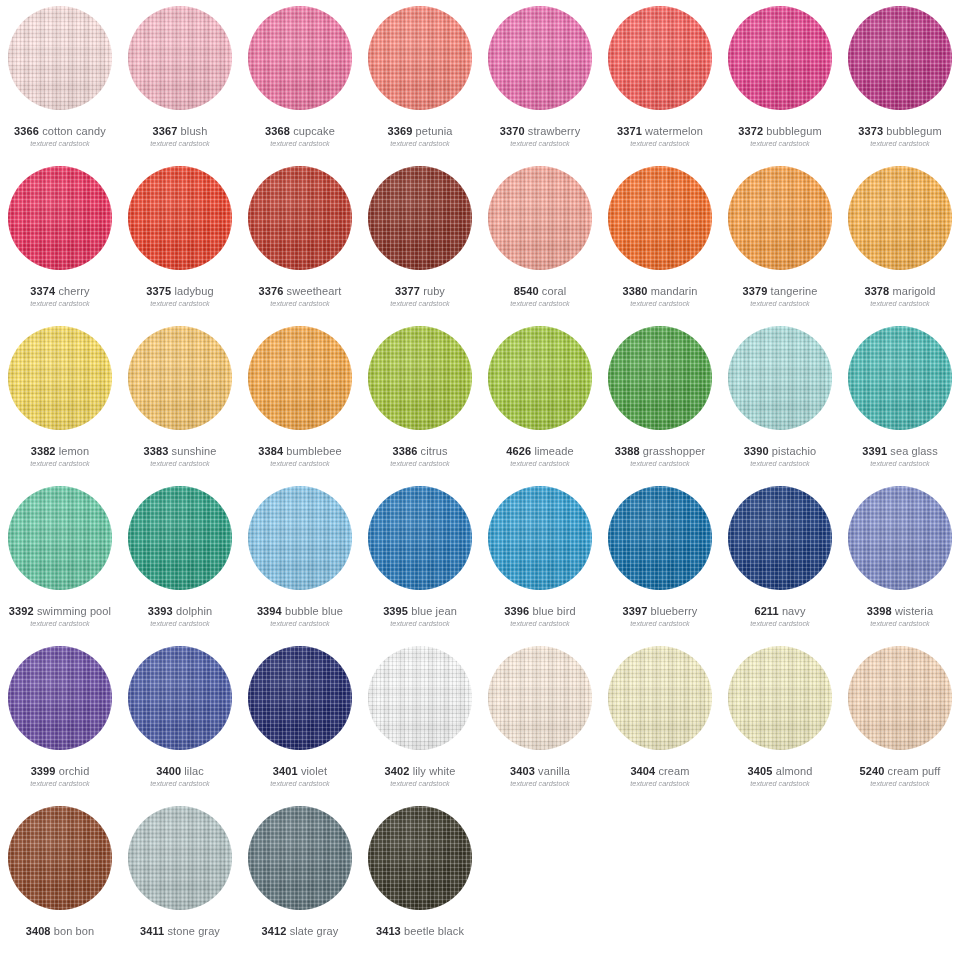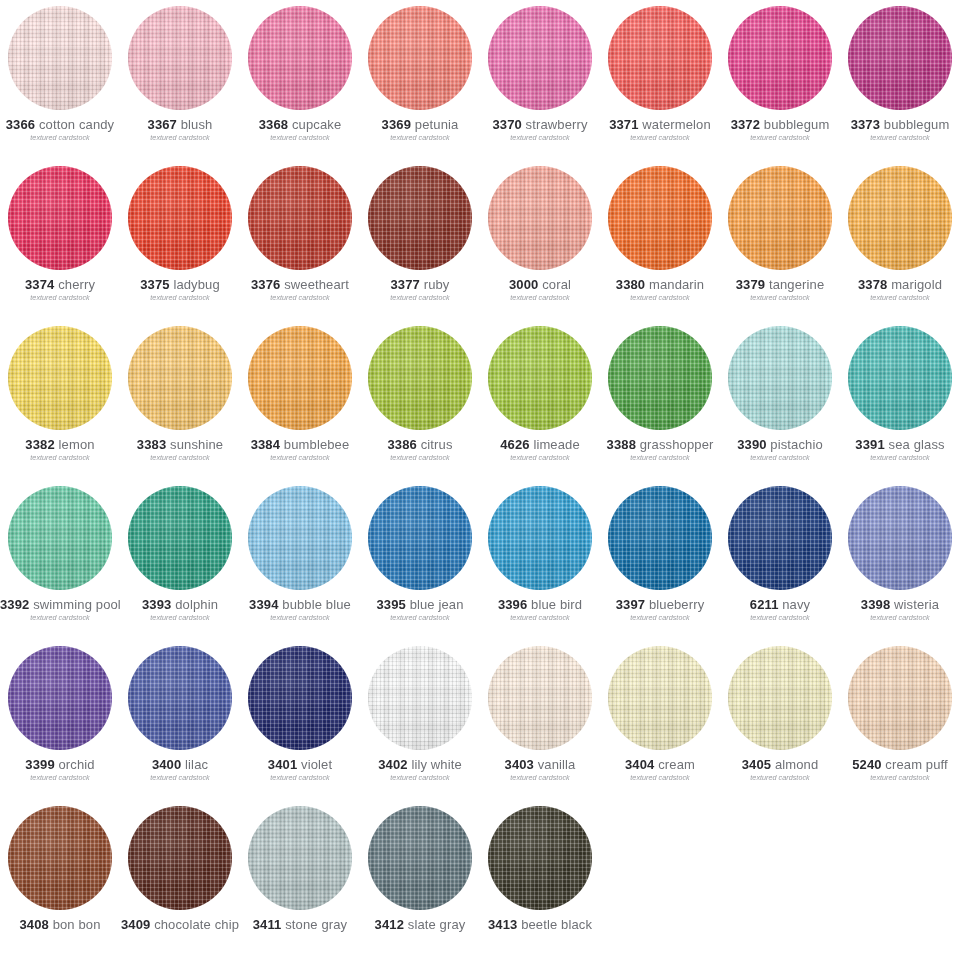--- a/index.html
+++ b/index.html
@@ -100,24 +100,25 @@
         rgba(0,0,0,0.00) 60%);
     pointer-events: none;
   }
   .caption {
     width: 120px;
     text-align: center;
     line-height: 1.0;
     padding-top: 2px;
   }
   .caption-main {
-    font-size: 13px;
+    font-size: 11px;
     color: #6f7176;
     white-space: nowrap;
     letter-spacing: 0.01em;
+    margin-top: 8px;
   }
   .caption-code {
     font-weight: bold;
     color: #2b2b30;
   }
   .caption-name {
     font-weight: normal;
     color: #6f7176;
   }
   .caption-sub {
@@ -240,21 +241,21 @@
         <div class="caption">
           <div class="caption-main"><span class="caption-code">3377</span> <span class="caption-name">ruby</span></div>
           <div class="caption-sub">textured cardstock</div>
         </div>
       </div>
       <div class="swatch-cell">
         <div class="chip-wrap">
           <div class="chip" style="background: rgb(248, 166, 152);"></div>
         </div>
         <div class="caption">
-          <div class="caption-main"><span class="caption-code">3000</span> <span class="caption-name">coral</span></div>
+          <div class="caption-main"><span class="caption-code">8540</span> <span class="caption-name">coral</span></div>
           <div class="caption-sub">textured cardstock</div>
         </div>
       </div>
       <div class="swatch-cell">
         <div class="chip-wrap">
           <div class="chip" style="background: rgb(249, 109, 39);"></div>
         </div>
         <div class="caption">
           <div class="caption-main"><span class="caption-code">3380</span> <span class="caption-name">mandarin</span></div>
           <div class="caption-sub">textured cardstock</div>
@@ -493,28 +494,20 @@
           <div class="caption-main"><span class="caption-code">5240</span> <span class="caption-name">cream puff</span></div>
           <div class="caption-sub">textured cardstock</div>
         </div>
       </div>
       <div class="swatch-cell">
         <div class="chip-wrap">
           <div class="chip" style="background: rgb(144, 72, 42);"></div>
         </div>
         <div class="caption">
           <div class="caption-main"><span class="caption-code">3408</span> <span class="caption-name">bon bon</span></div>
-        </div>
-      </div>
-      <div class="swatch-cell">
-        <div class="chip-wrap">
-          <div class="chip" style="background: rgb(93, 43, 32);"></div>
-        </div>
-        <div class="caption">
-          <div class="caption-main"><span class="caption-code">3409</span> <span class="caption-name">chocolate chip</span></div>
         </div>
       </div>
       <div class="swatch-cell">
         <div class="chip-wrap">
           <div class="chip" style="background: rgb(180, 197, 198);"></div>
         </div>
         <div class="caption">
           <div class="caption-main"><span class="caption-code">3411</span> <span class="caption-name">stone gray</span></div>
         </div>
       </div>

